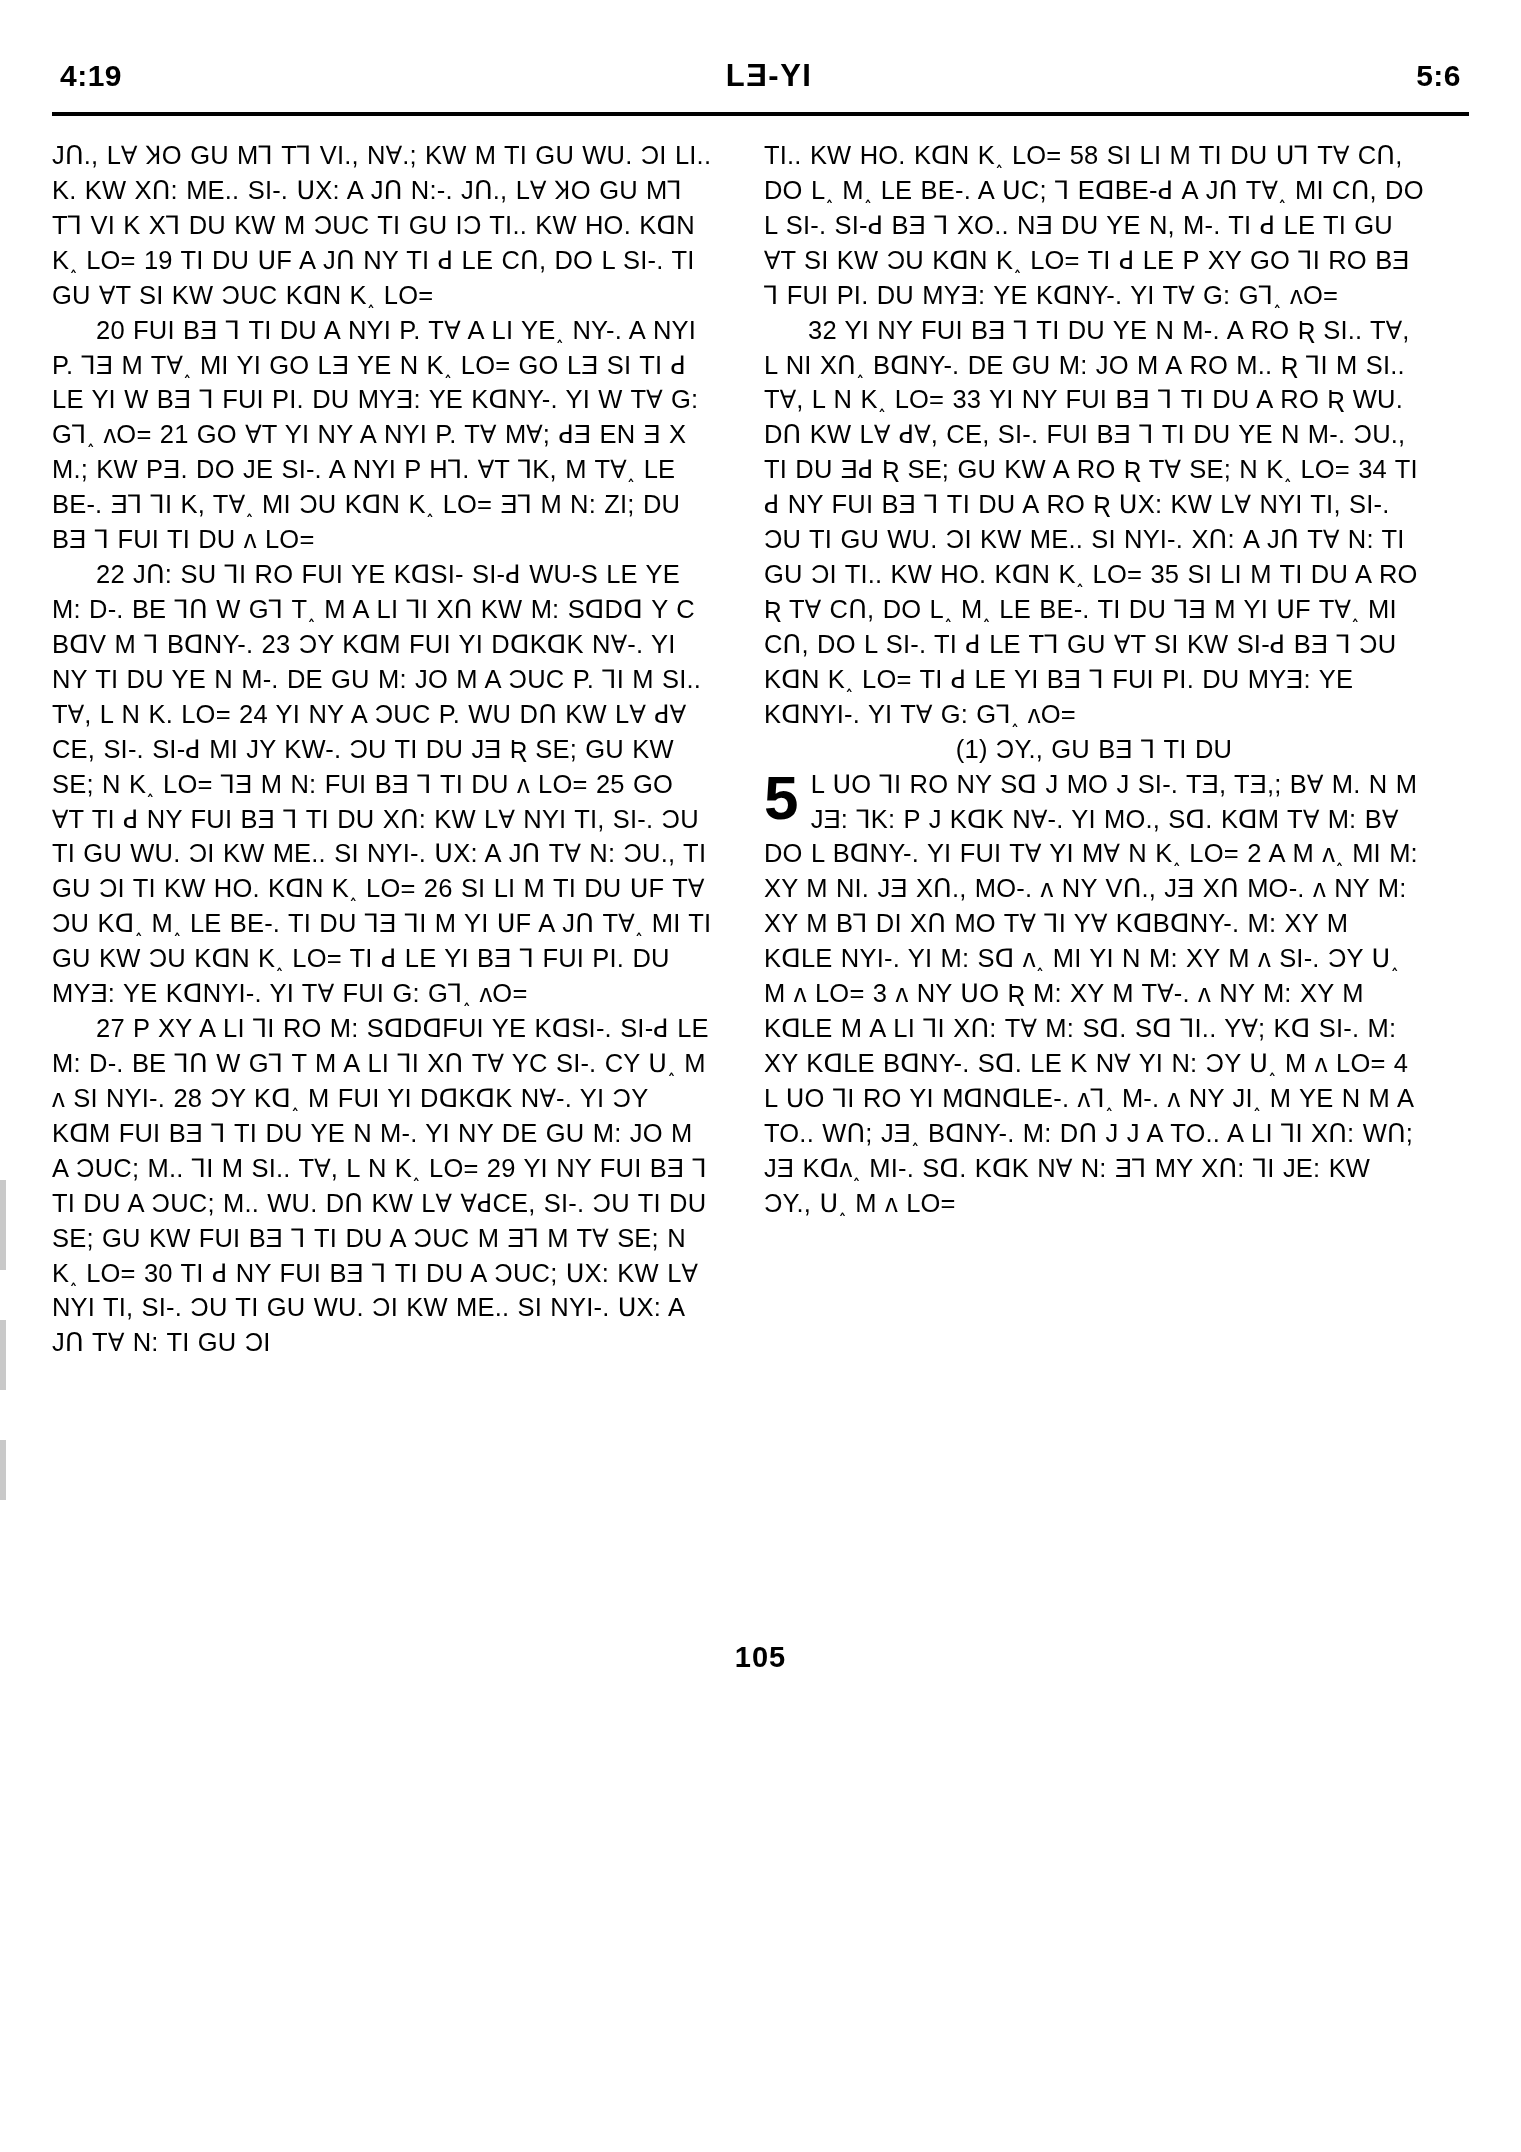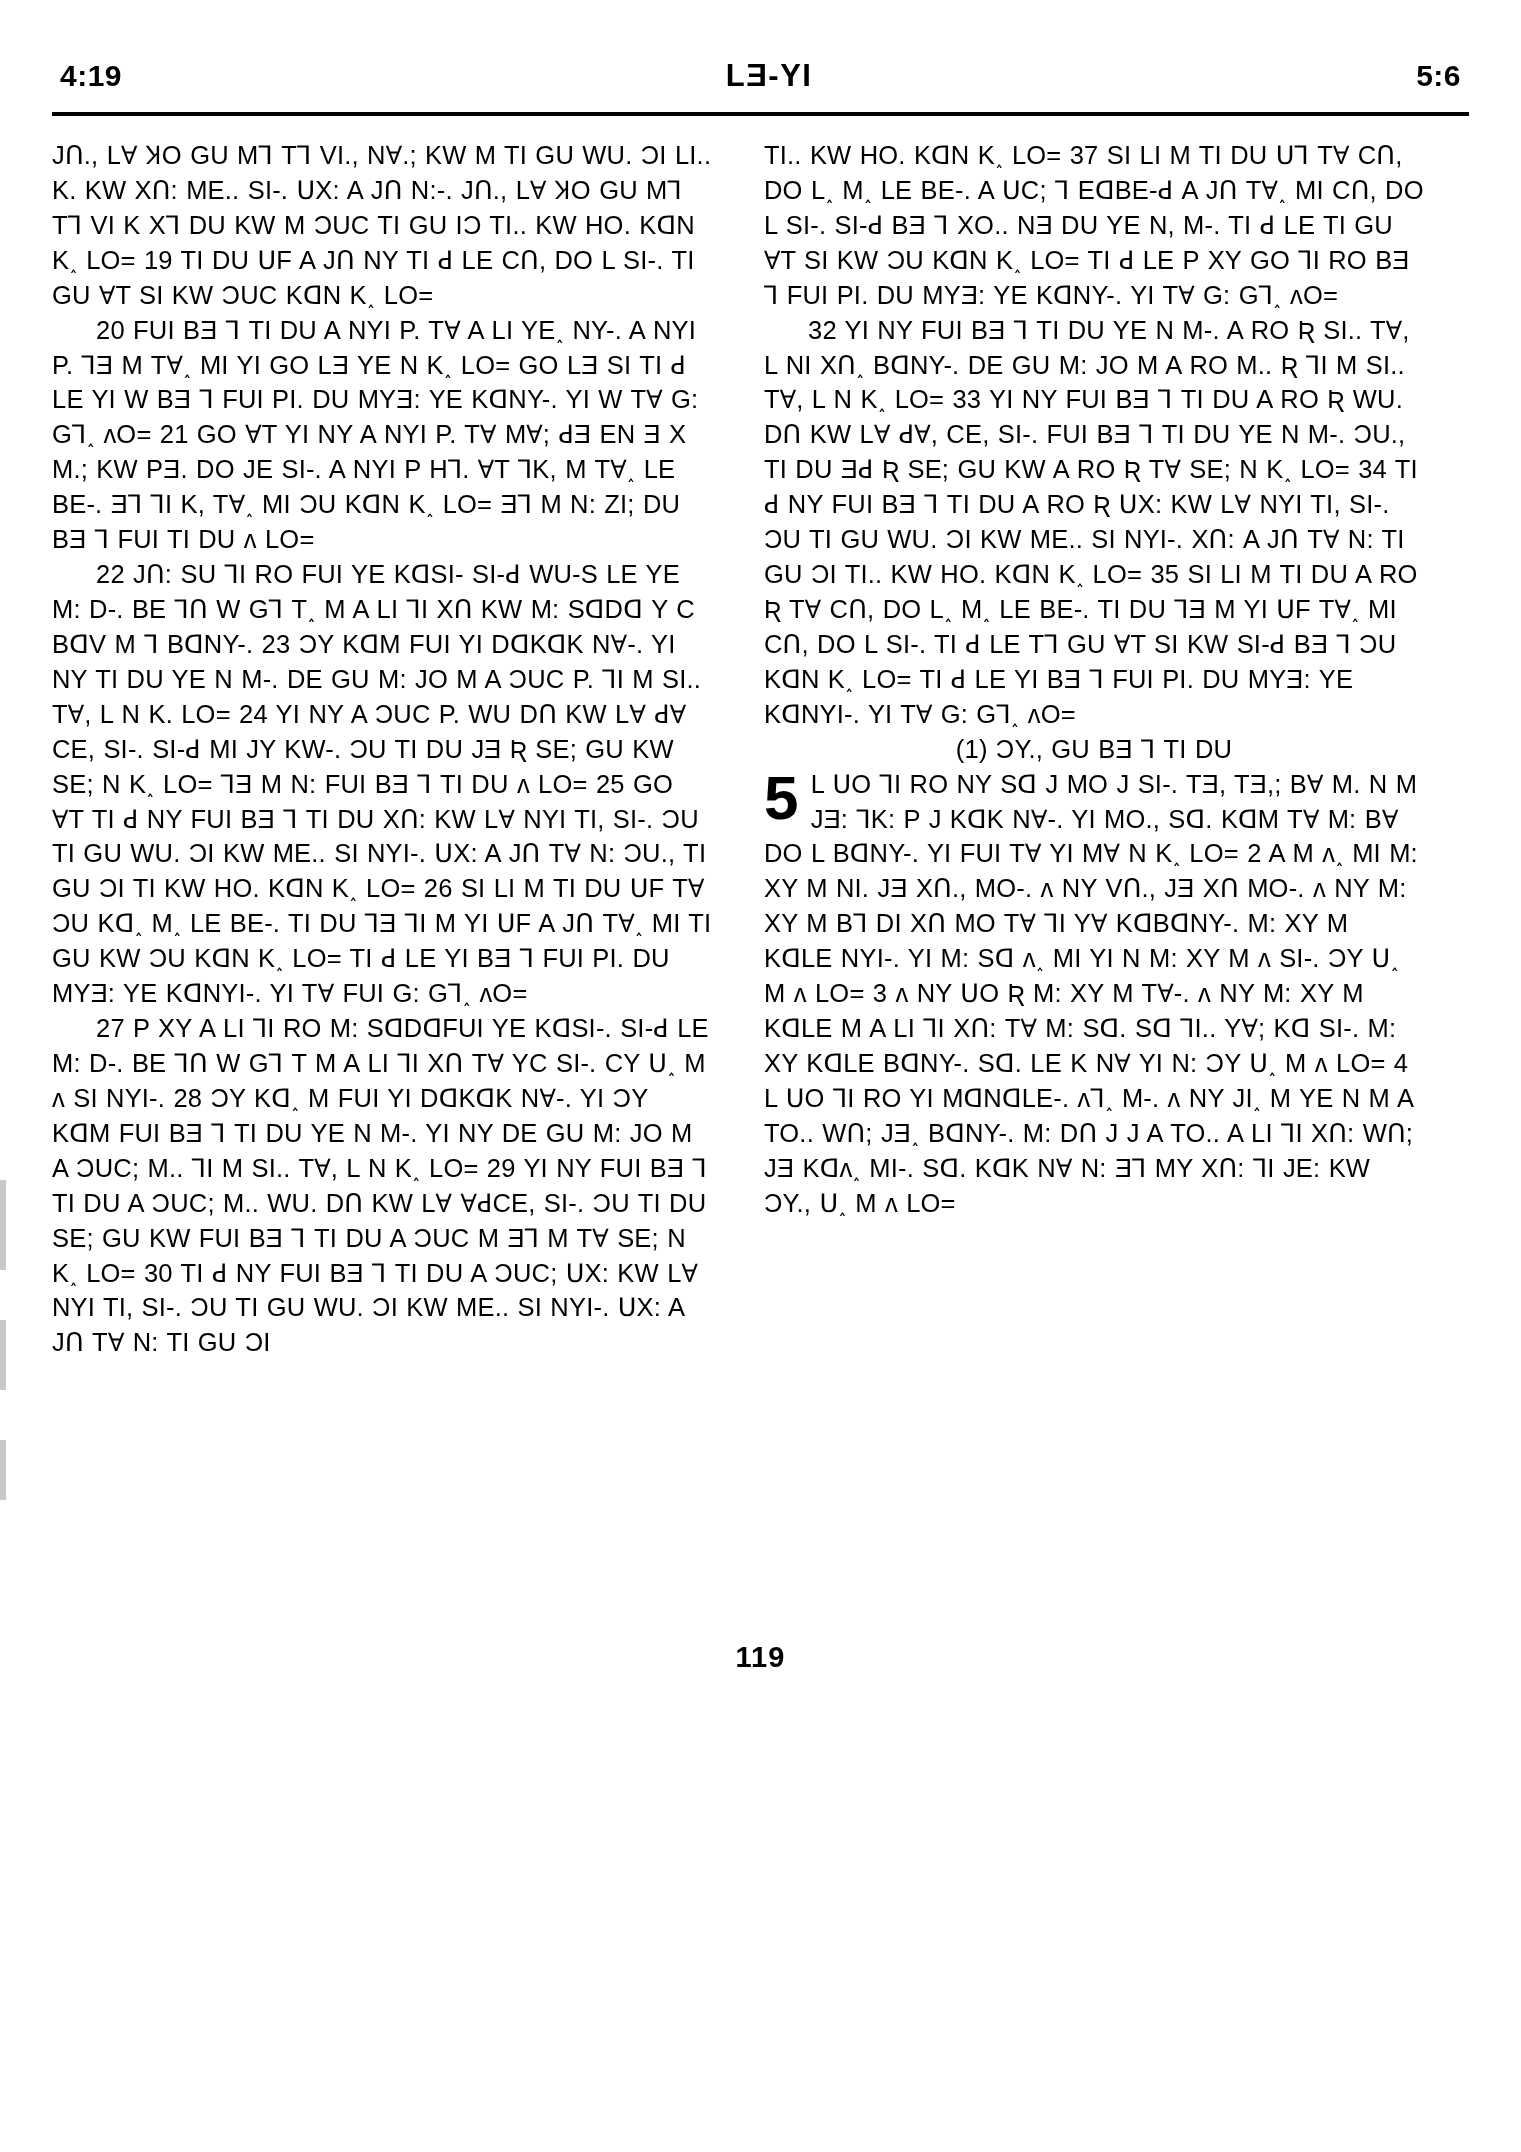--- a/index.html
+++ b/index.html
@@ -112,30 +112,30 @@
   <div class="columns">
 
     <div class="col">
       <p class="para">JՈ., LⱯ ꞰO GU Mꓶ Tꓶ VI., NⱯ.; KW M TI GU WU. ƆI LI.. K. KW XՈ: ME.. SI-. ՍX: A JՈ N:-. JՈ., LⱯ ꞰO GU Mꓶ Tꓶ VI K Xꓶ DU KW M ƆUC TI GU IƆ TI.. KW HO. KꓷN K˰ LO= 19 TI DU ꓴF A JՈ NY TI ꓒ LE CՈ, DO L SI-. TI GU ⱯT SI KW ƆUC KꓷN K˰ LO=</p>
       <p class="para indent">20 FUI BƎ ꓶ TI DU A NYI P. TⱯ A LI YE˰ NY-. A NYI P. ꓶƎ M TⱯ˰ MI YI GO LƎ YE N K˰ LO= GO LƎ SI TI ꓒ LE YI W BƎ ꓶ FUI PI. DU MYƎ: YE KꓷNY-. YI W TⱯ G: Gꓶ˰ ᴧO= 21 GO ⱯT YI NY A NYI P. TⱯ MⱯ; ꓒƎ EN Ǝ X M.; KW PƎ. DO JE SI-. A NYI P Hꓶ. ⱯT ꓶK, M TⱯ˰ LE BE-. Ǝꓶ ꓶI K, TⱯ˰ MI ƆU KꓷN K˰ LO= Ǝꓶ M N: ZI; DU BƎ ꓶ FUI TI DU ᴧ LO=</p>
       <p class="para indent">22 JՈ: SU ꓶI RO FUI YE KꓷSI- SI-ꓒ WU-S LE YE M: D-. BE ꓶՈ W Gꓶ T˰ M A LI ꓶI XՈ KW M: SꓷDꓷ Y C BꓷV M ꓶ BꓷNY-. 23 ƆY KꓷM FUI YI DꓷKꓷK NⱯ-. YI NY TI DU YE N M-. DE GU M: JO M A ƆUC P. ꓶI M SI.. TⱯ, L N K. LO= 24 YI NY A ƆUC P. WU DՈ KW LⱯ ꓒⱯ CE, SI-. SI-ꓒ MI JY KW-. ƆU TI DU JƎ Ʀ SE; GU KW SE; N K˰ LO= ꓶƎ M N: FUI BƎ ꓶ TI DU ᴧ LO= 25 GO ⱯT TI ꓒ NY FUI BƎ ꓶ TI DU XՈ: KW LⱯ NYI TI, SI-. ƆU TI GU WU. ƆI KW ME.. SI NYI-. ՍX: A JՈ TⱯ N: ƆU., TI GU ƆI TI KW HO. KꓷN K˰ LO= 26 SI LI M TI DU ꓴF TⱯ ƆU Kꓷ˰ M˰ LE BE-. TI DU ꓶƎ ꓶI M YI ꓴF A JՈ TⱯ˰ MI TI GU KW ƆU KꓷN K˰ LO= TI ꓒ LE YI BƎ ꓶ FUI PI. DU MYƎ: YE KꓷNYI-. YI TⱯ FUI G: Gꓶ˰ ᴧO=</p>
       <p class="para indent">27 P XY A LI ꓶI RO M: SꓷDꓷFUI YE KꓷSI-. SI-ꓒ LE M: D-. BE ꓶՈ W Gꓶ T M A LI ꓶI XՈ TⱯ YC SI-. CY ꓴ˰ M ᴧ SI NYI-. 28 ƆY Kꓷ˰ M FUI YI DꓷKꓷK NⱯ-. YI ƆY KꓷM FUI BƎ ꓶ TI DU YE N M-. YI NY DE GU M: JO M A ƆUC; M.. ꓶI M SI.. TⱯ, L N K˰ LO= 29 YI NY FUI BƎ ꓶ TI DU A ƆUC; M.. WU. DՈ KW LⱯ ⱯꓒCE, SI-. ƆU TI DU SE; GU KW FUI BƎ ꓶ TI DU A ƆUC M Ǝꓶ M TⱯ SE; N K˰ LO= 30 TI ꓒ NY FUI BƎ ꓶ TI DU A ƆUC; ՍX: KW LⱯ NYI TI, SI-. ƆU TI GU WU. ƆI KW ME.. SI NYI-. ՍX: A JՈ TⱯ N: TI GU ƆI</p>
     </div>
 
     <div class="col">
-      <p class="para">TI.. KW HO. KꓷN K˰ LO=  37 SI LI M TI DU ꓴꓶ TⱯ CՈ, DO L˰ M˰ LE BE-. A ՍC; ꓶ EꓷBE-ꓒ A JՈ TⱯ˰ MI CՈ, DO L SI-. SI-ꓒ BƎ ꓶ XO.. NƎ DU YE N, M-. TI ꓒ LE TI GU ⱯT SI KW ƆU KꓷN K˰ LO= TI ꓒ LE P XY GO ꓶI RO BƎ ꓶ FUI PI. DU MYƎ: YE KꓷNY-. YI TⱯ G: Gꓶ˰ ᴧO=</p>
+      <p class="para">TI.. KW HO. KꓷN K˰ LO=  58 SI LI M TI DU ꓴꓶ TⱯ CՈ, DO L˰ M˰ LE BE-. A ՍC; ꓶ EꓷBE-ꓒ A JՈ TⱯ˰ MI CՈ, DO L SI-. SI-ꓒ BƎ ꓶ XO.. NƎ DU YE N, M-. TI ꓒ LE TI GU ⱯT SI KW ƆU KꓷN K˰ LO= TI ꓒ LE P XY GO ꓶI RO BƎ ꓶ FUI PI. DU MYƎ: YE KꓷNY-. YI TⱯ G: Gꓶ˰ ᴧO=</p>
       <p class="para indent">32 YI NY FUI BƎ ꓶ TI DU YE N M-. A RO Ʀ SI.. TⱯ, L NI XՈ˰ BꓷNY-. DE GU M: JO M A RO M.. Ʀ ꓶI M SI.. TⱯ, L N K˰ LO= 33 YI NY FUI BƎ ꓶ TI DU A RO Ʀ WU. DՈ KW LⱯ ꓒⱯ, CE, SI-. FUI BƎ ꓶ TI DU YE N M-. ƆU., TI DU Ǝꓒ Ʀ SE; GU KW A RO Ʀ TⱯ SE; N K˰ LO= 34 TI ꓒ NY FUI BƎ ꓶ TI DU A RO Ʀ ՍX: KW LⱯ NYI TI, SI-. ƆU TI GU WU. ƆI KW ME.. SI NYI-. XՈ: A JՈ TⱯ N: TI GU ƆI TI.. KW HO. KꓷN K˰ LO= 35 SI LI M TI DU A RO Ʀ TⱯ CՈ, DO L˰ M˰ LE BE-. TI DU ꓶƎ M YI ꓴF TⱯ˰ MI CՈ, DO L SI-. TI ꓒ LE Tꓶ GU ⱯT SI KW SI-ꓒ BƎ ꓶ ƆU KꓷN K˰ LO= TI ꓒ LE YI BƎ ꓶ FUI PI. DU MYƎ: YE KꓷNYI-. YI TⱯ G: Gꓶ˰ ᴧO=</p>
       <p class="para chapline">(1) ƆY., GU BƎ ꓶ TI DU</p>
       <div class="chapnum-wrap">
         <span class="dropcap">5</span>
         <p class="para">L ꓴO ꓶI RO NY Sꓷ J MO J SI-. TƎ, TƎ,; BⱯ M. N M JƎ: ꓶK: P J KꓷK NⱯ-. YI MO., Sꓷ. KꓷM TⱯ M: BⱯ DO L BꓷNY-. YI FUI TⱯ YI MⱯ N K˰ LO=  2 A M ᴧ˰ MI M: XY M NI. JƎ XՈ., MO-. ᴧ NY VՈ., JƎ XՈ MO-. ᴧ NY M: XY M Bꓶ DI XՈ MO TⱯ ꓶI YⱯ KꓷBꓷNY-. M: XY M KꓷLE NYI-. YI M: Sꓷ ᴧ˰ MI YI N M: XY M ᴧ SI-. ƆY ꓴ˰ M ᴧ LO=  3 ᴧ NY ꓴO Ʀ M: XY M TⱯ-. ᴧ NY M: XY M KꓷLE M A LI ꓶI XՈ: TⱯ M: Sꓷ. Sꓷ ꓶI.. YⱯ; Kꓷ SI-. M: XY KꓷLE BꓷNY-. Sꓷ. LE K NⱯ YI N: ƆY ꓴ˰ M ᴧ LO=  4 L ꓴO ꓶI RO YI MꓷNꓷLE-. ᴧꓶ˰ M-. ᴧ NY JI˰ M YE N M A TO.. WՈ; JƎ˰ BꓷNY-. M: DՈ J J A TO.. A LI ꓶI XՈ: WՈ; JƎ Kꓷᴧ˰ MI-. Sꓷ. KꓷK NⱯ N: Ǝꓶ MY XՈ: ꓶI JE: KW ƆY., ꓴ˰ M ᴧ LO=</p>
       </div>
     </div>
 
   </div>
 
-  <div class="folio">119</div>
+  <div class="folio">105</div>
 
   <div class="edge-mark" style="top:1180px;height:90px;"></div>
   <div class="edge-mark" style="top:1320px;height:70px;"></div>
   <div class="edge-mark" style="top:1440px;height:60px;"></div>
 
 </div>
 
 </body></html>

